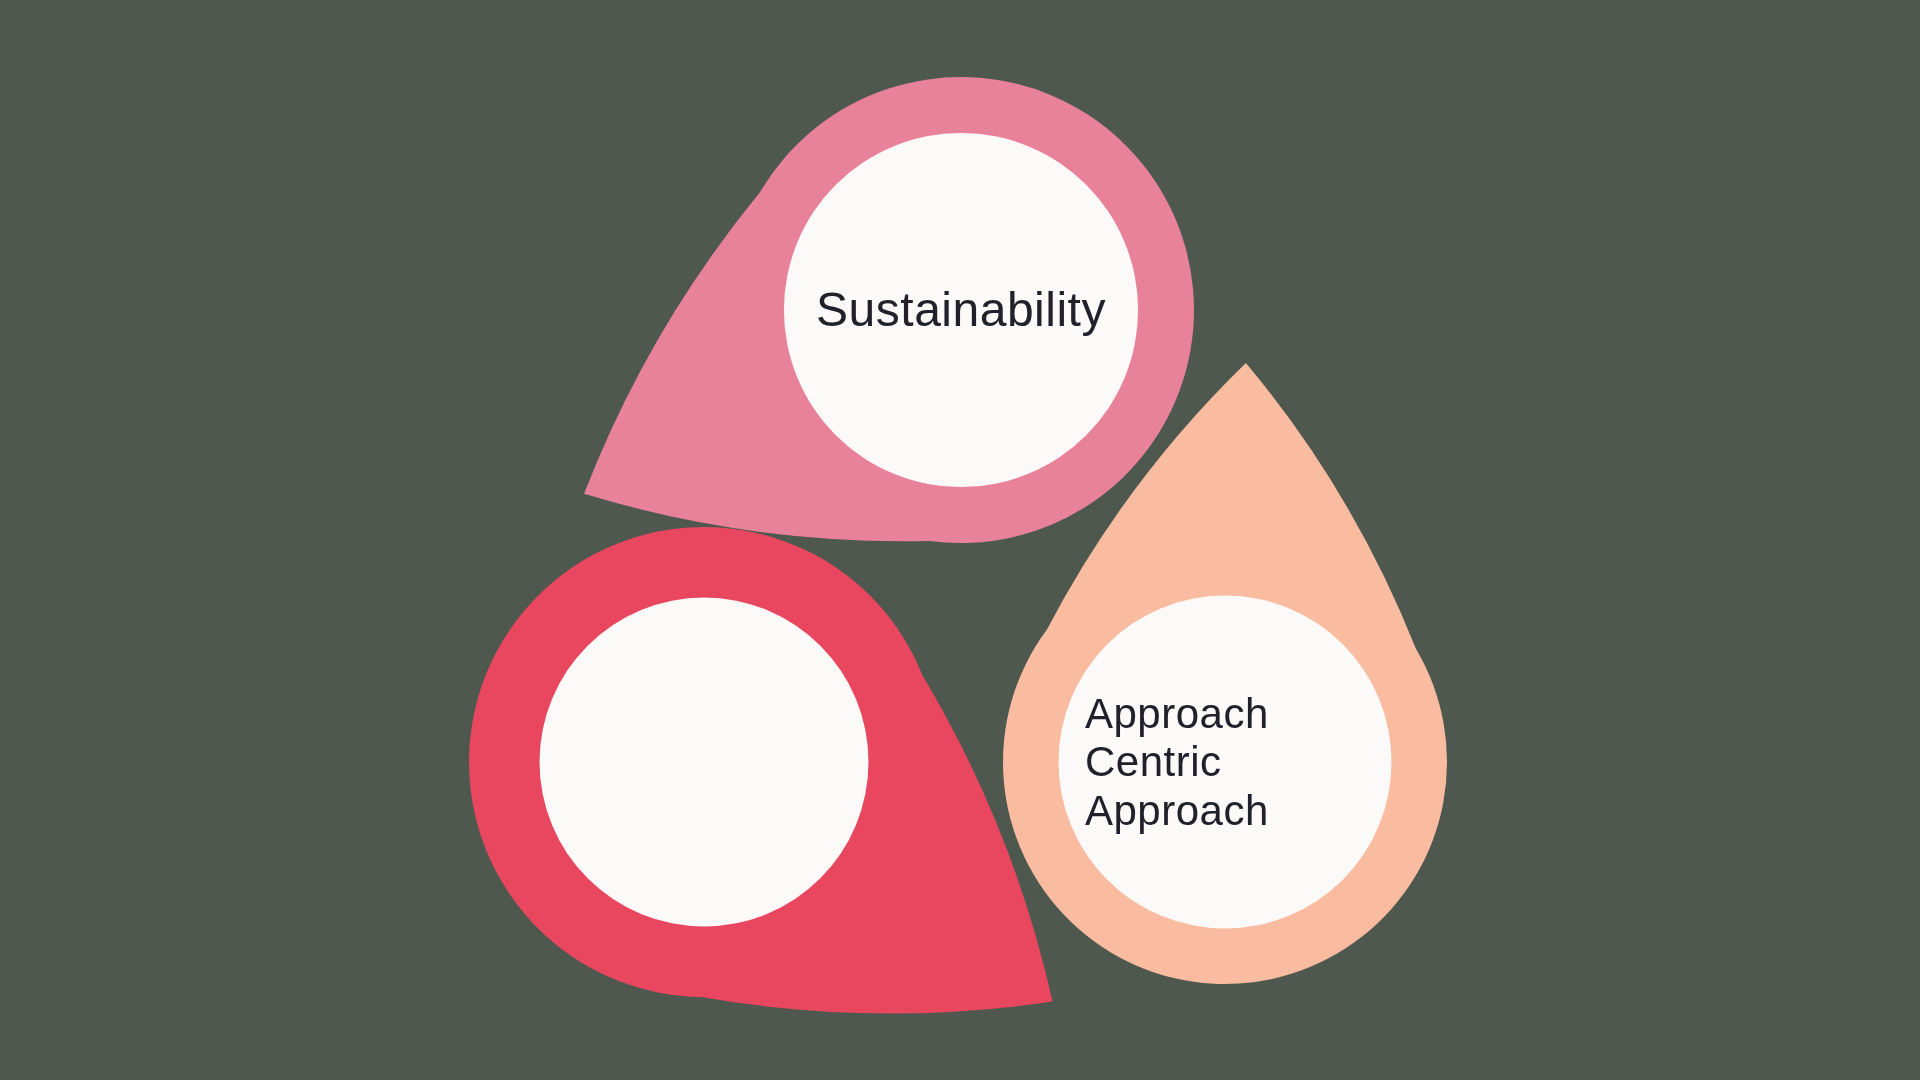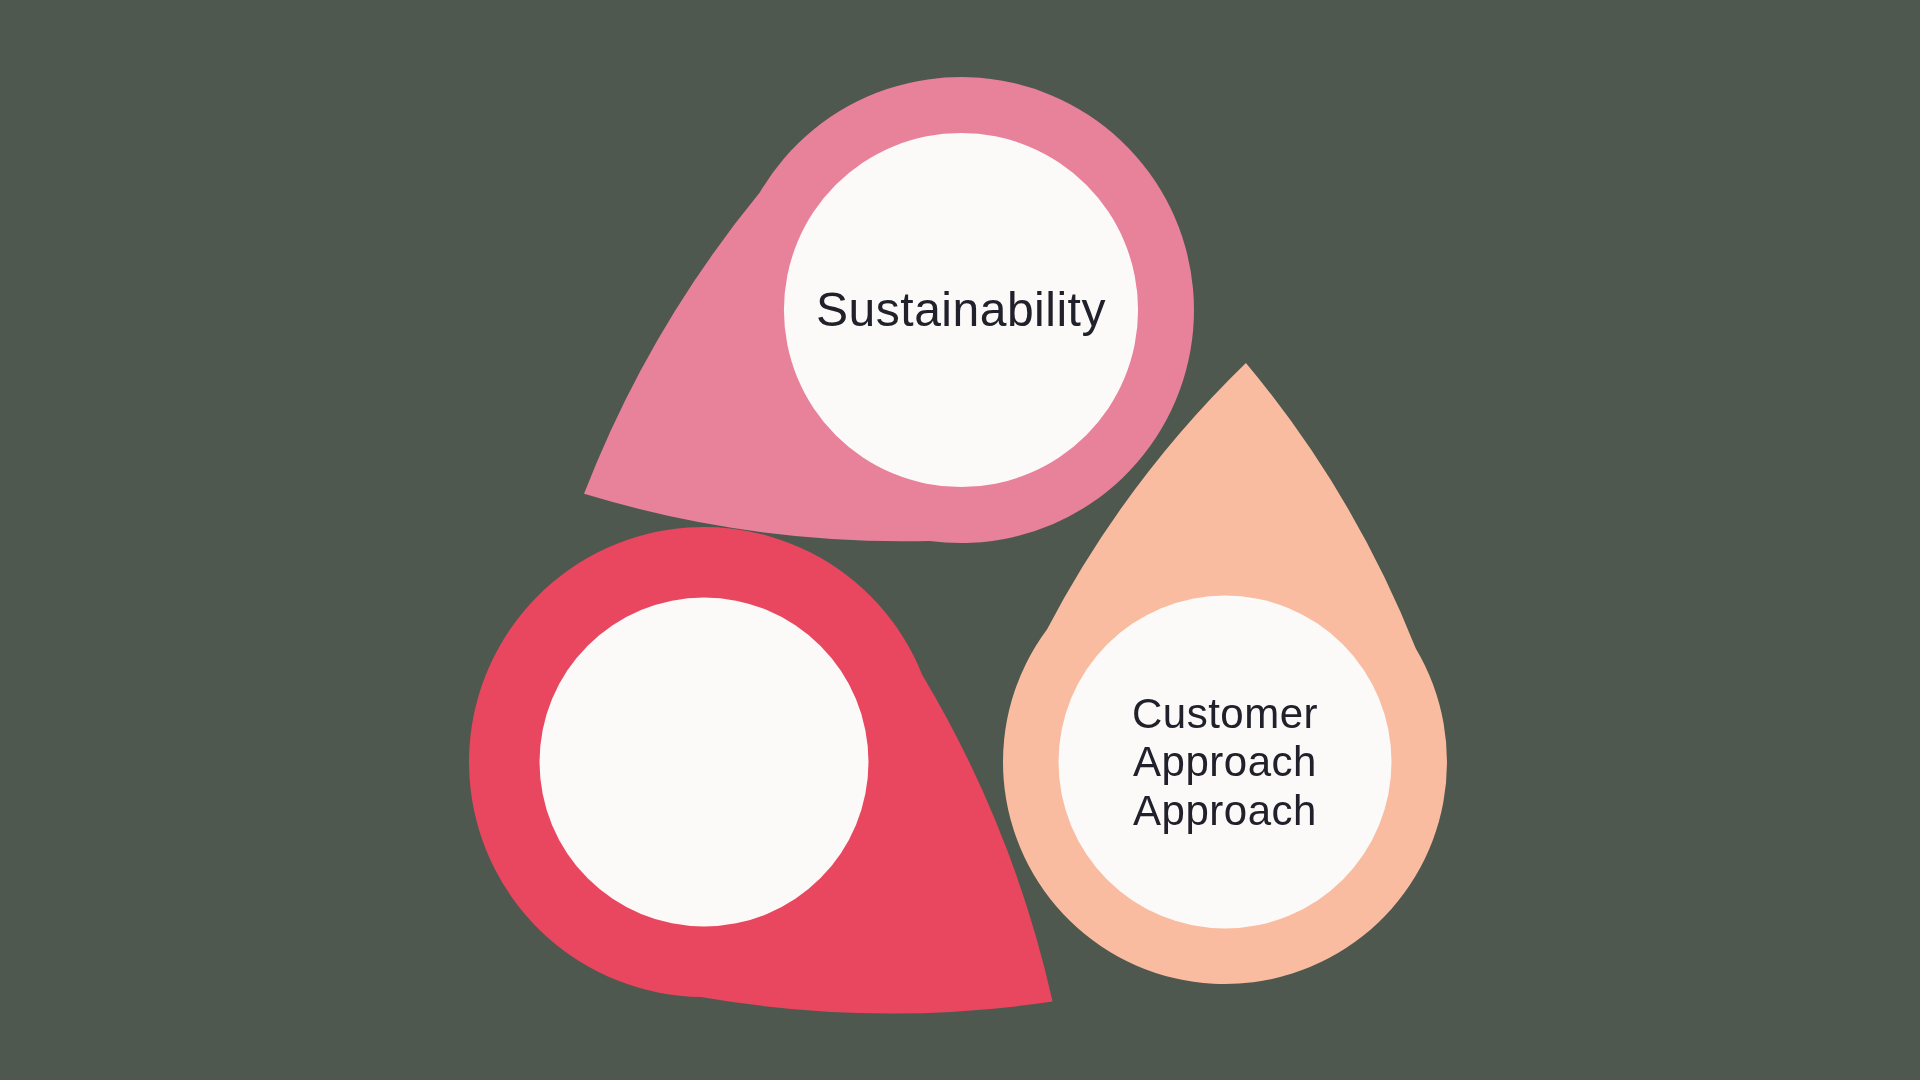--- a/index.html
+++ b/index.html
@@ -24,21 +24,21 @@
   .node svg {
     display: block;
     width: 100%;
     height: 100%;
   }
   .node-label {
     position: absolute;
     left: 50%;
     top: 50%;
     transform: translate(-50%, -50%);
-    text-align: center;
+    text-align: left;
     color: #21212b;
     font-size: 48px;
     letter-spacing: 0.5px;
     white-space: nowrap;
     line-height: 1.15;
   }
   .node-label.wrap {
     white-space: normal;
     width: 280px;
     font-size: 42px;
@@ -81,16 +81,16 @@
   <div class="node" id="node-customer">
     <svg viewBox="-200 -200 400 400">
       <g transform="rotate(138)">
         <path d="M -98.08 -19.51
                  A 100 100 0 1 1 19.51 98.08
                  Q -51.55 124.45 -127.28 127.28
                  Q -124.45 51.55 -98.08 -19.51 Z" fill="#f9bca0"></path>
       </g>
       <circle r="75" cx="0" cy="0" fill="#fcf9f9"></circle>
     </svg>
-    <div class="node-label wrap">Customer Approach Approach</div>
+    <div class="node-label wrap">Approach Centric Approach</div>
   </div>
 
 </div>
 
 </body></html>

